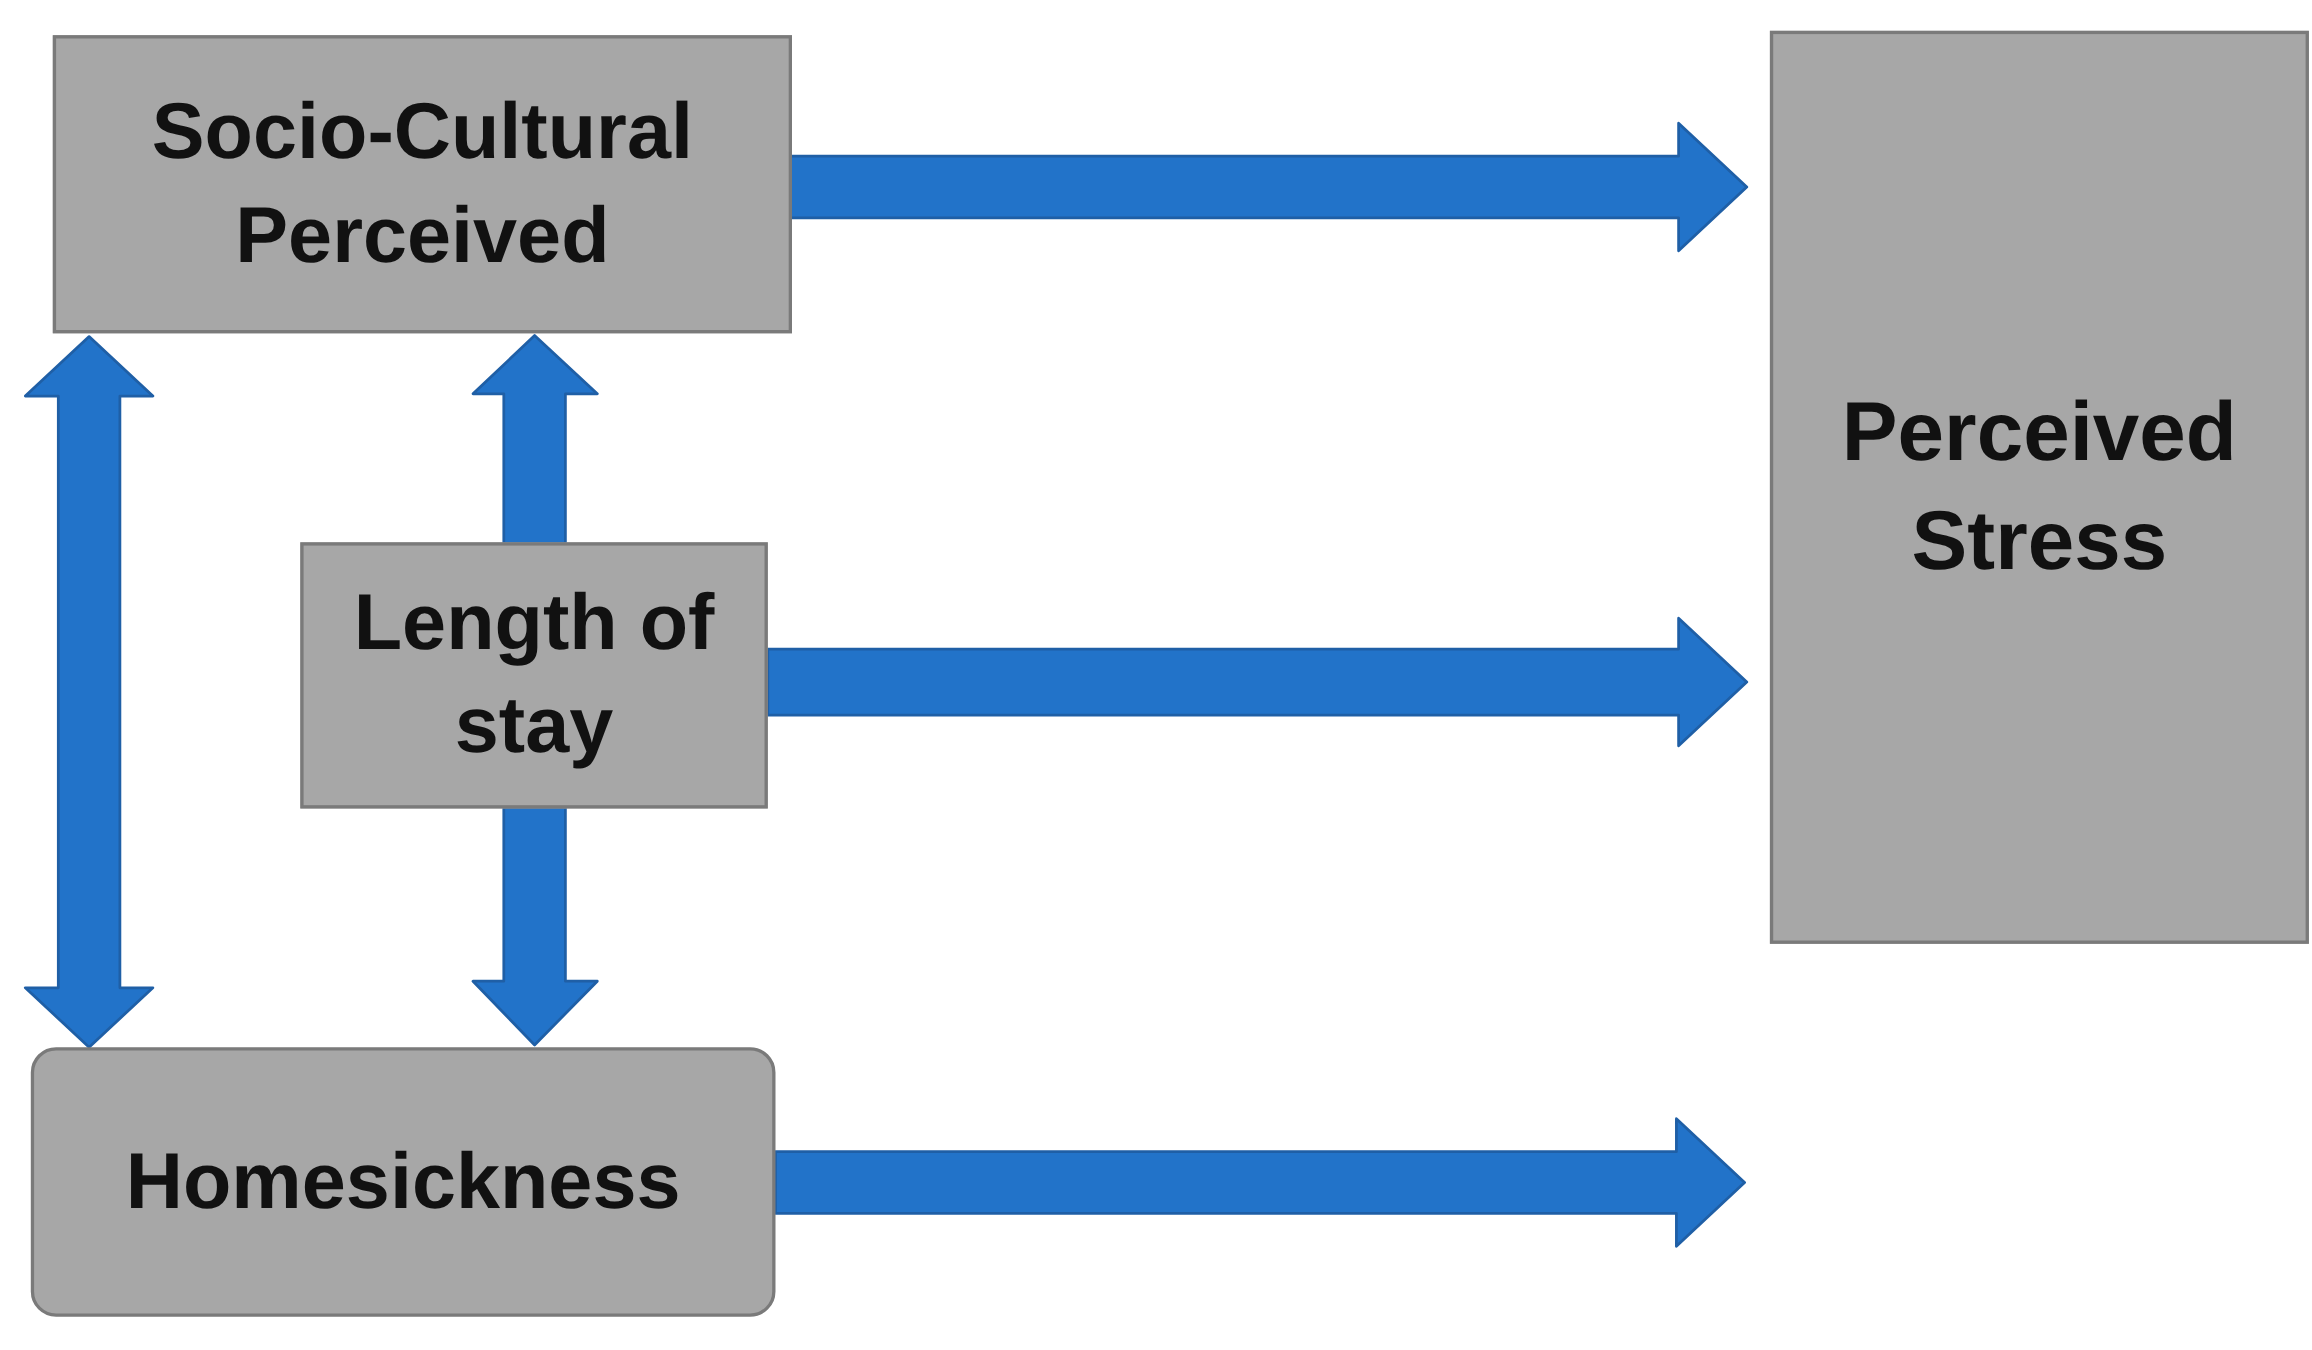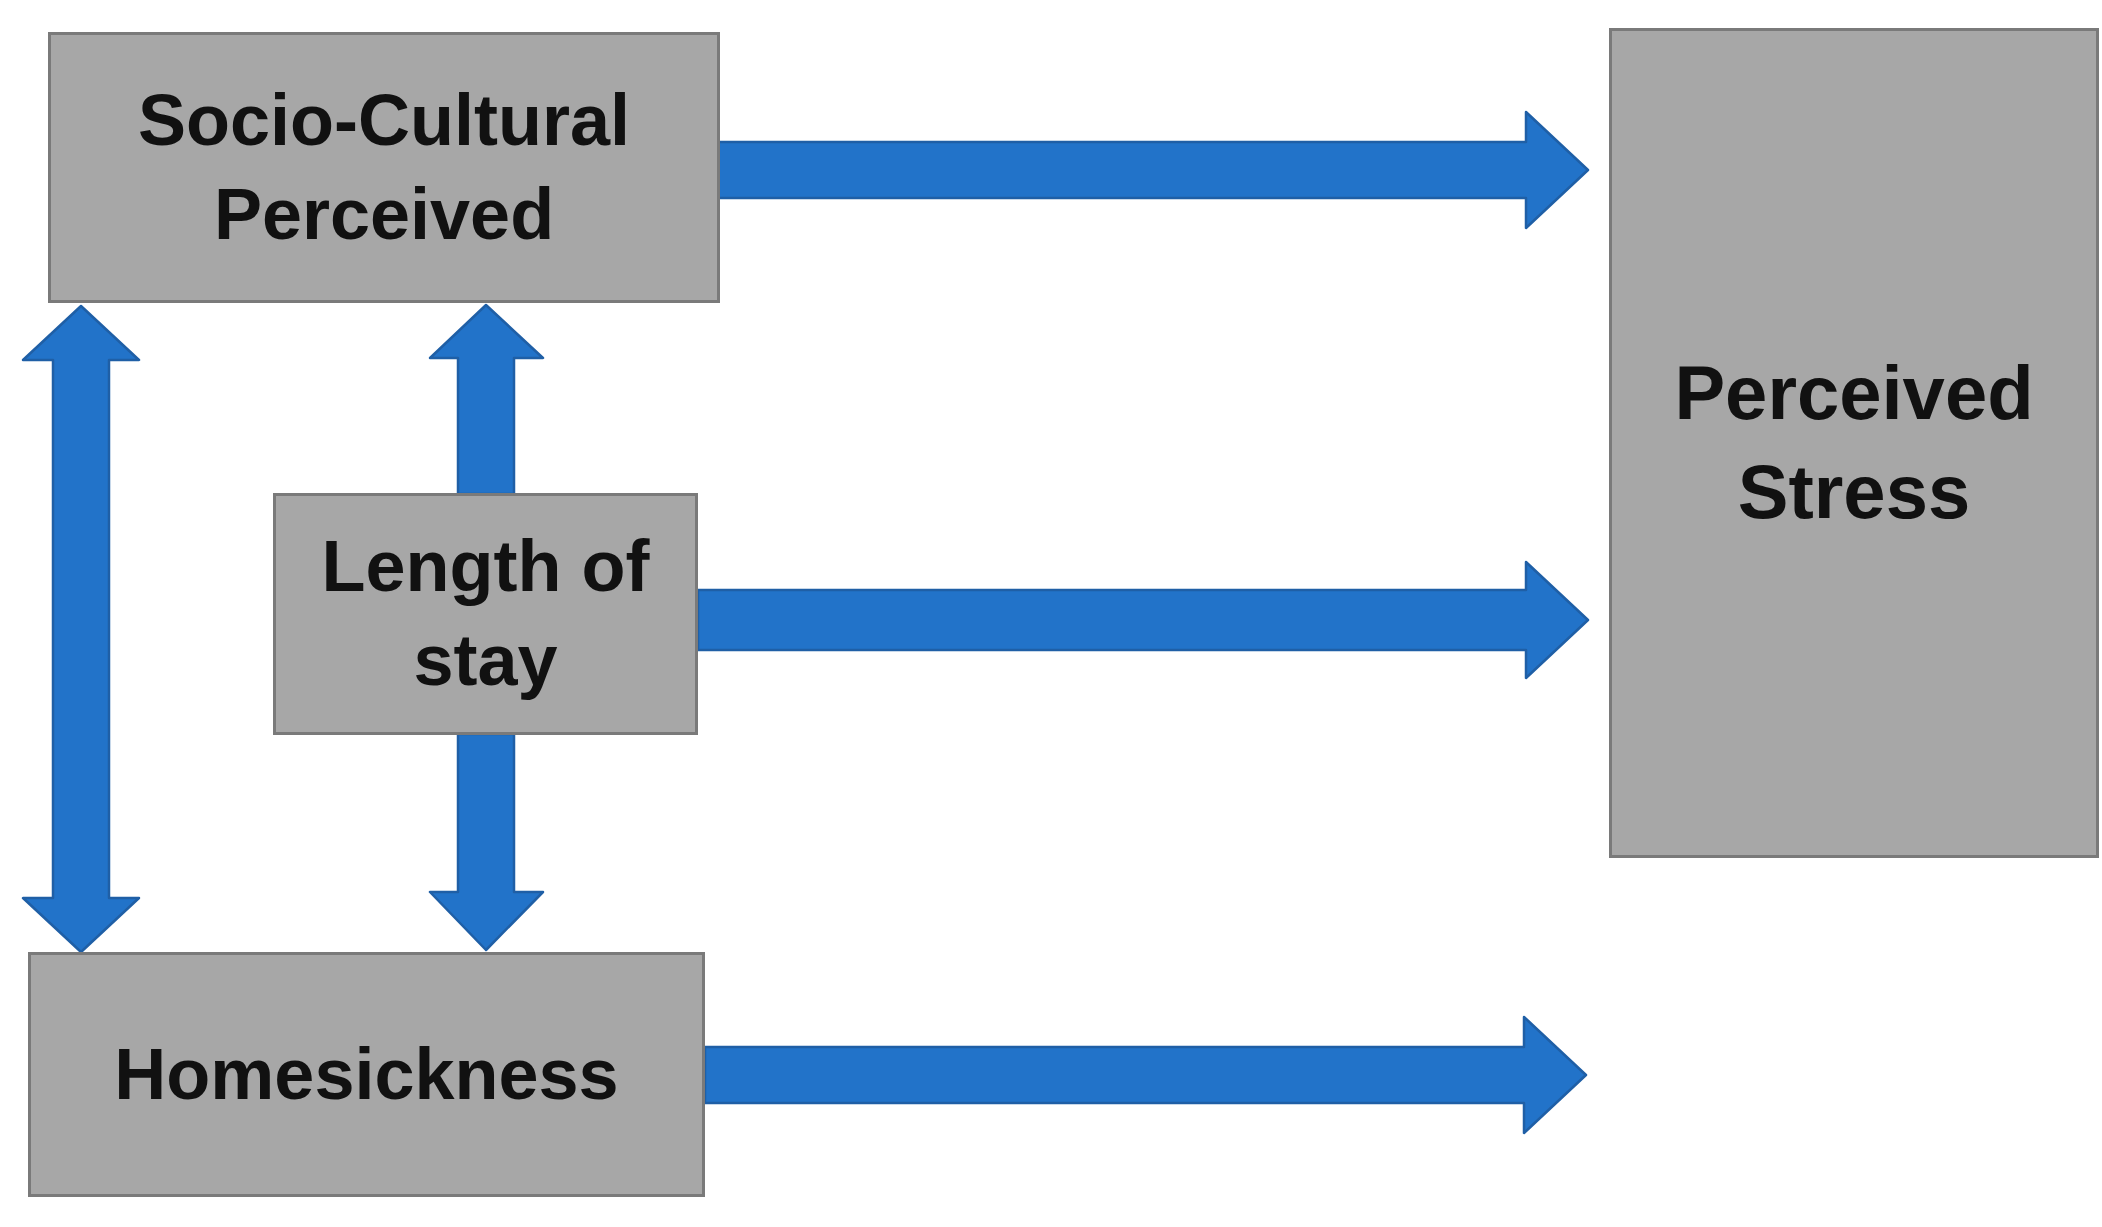--- a/index.html
+++ b/index.html
@@ -43,21 +43,21 @@
     justify-content:center;
     text-align:center;
     color:var(--text);
     font-weight:bold;
     font-size:72px;
     line-height:1.3;
     letter-spacing:0px;
   }
   .node-socio { left:28px;  top:32px;  width:672px; height:271px;margin-left:20px; }
   .node-length{ left:273px; top:493px; width:425px; height:242px;text-align:right; }
-  .node-home  { left:28px;  top:952px; width:677px; height:245px; }
+  .node-home  { left:28px;  top:952px; width:677px; height:245px;border-radius:23px; }
   .node-stress{ left:1609px;top:28px;  width:490px; height:830px; font-size:76px; }
 </style>
 </head>
 <body>
 
 <div class="stage">
 
   <svg class="arrows" viewBox="0 0 2102 1227" xmlns="http://www.w3.org/2000/svg">
 
     <polygon points="700,142 1526,142 1526,112 1588,170 1526,228 1526,198 700,198"></polygon>

